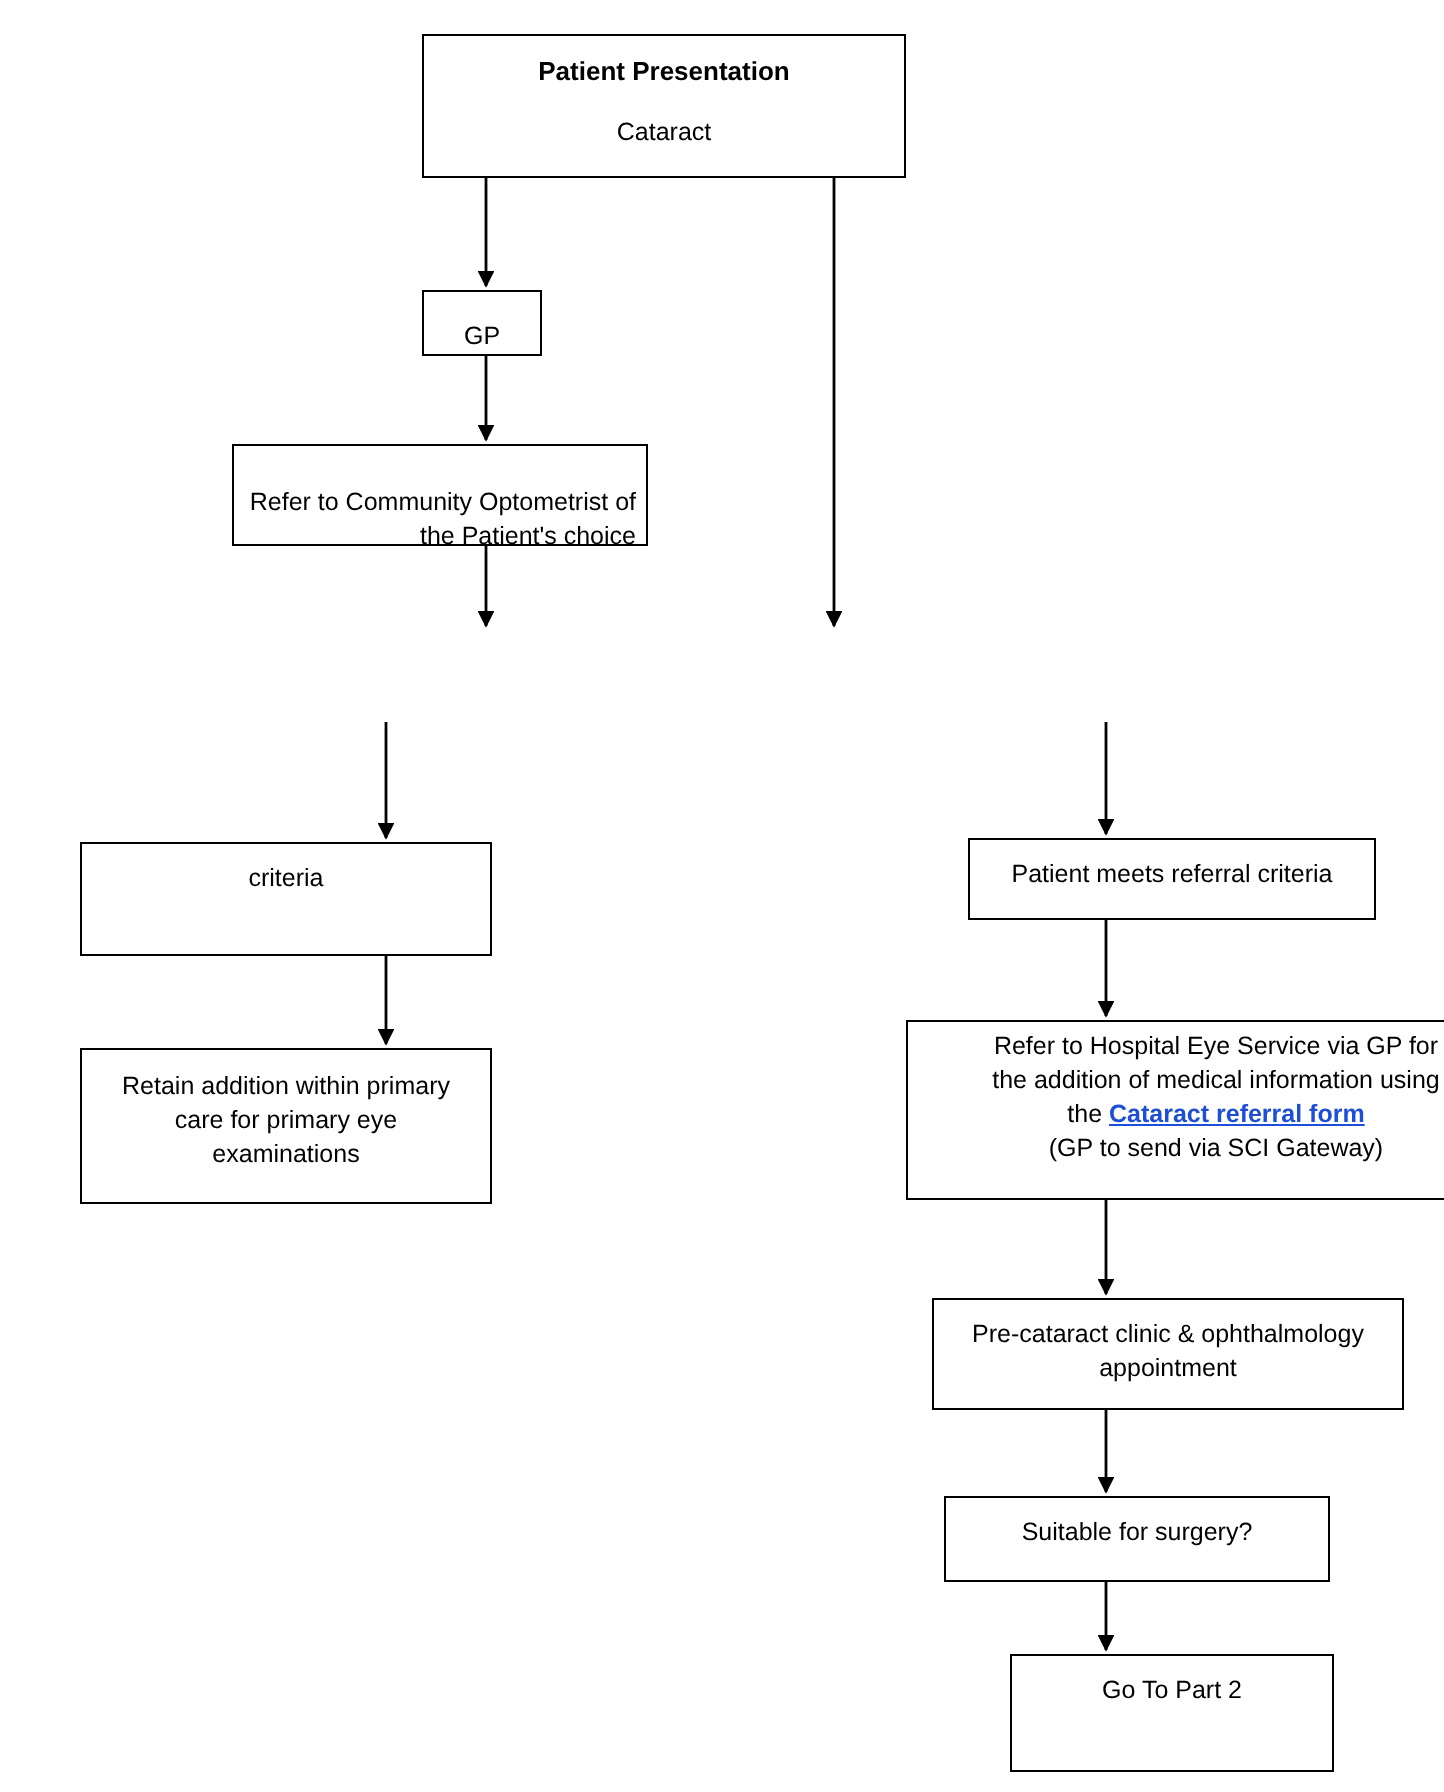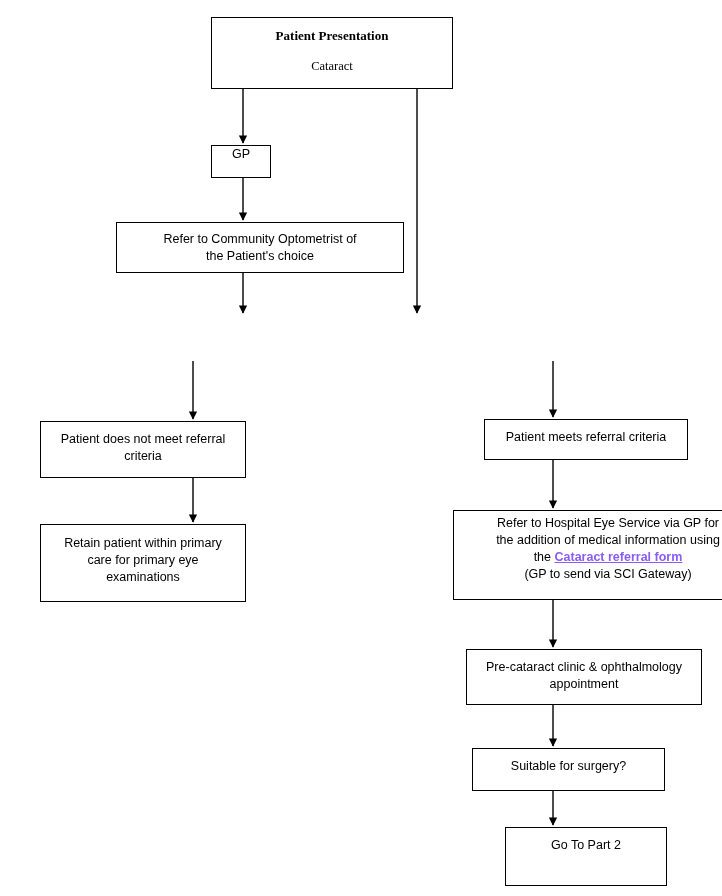--- a/index.html
+++ b/index.html
@@ -44,21 +44,21 @@
   .node .line {
     display: block;
     white-space: pre;
   }
   .title-line {
     font-weight: bold;
     font-size: 13px;
     margin-bottom: 14px;
   }
   .center-v {
-    justify-content: flex-start;
+    justify-content: flex-end;
     padding-top: 0;
   }
   .linkish {
     font-weight: bold;
     text-decoration: underline;
   }
 </style>
 </head>
 <body>
 
@@ -87,54 +87,53 @@
 
     <line x1="553" y1="460" x2="553" y2="508" stroke="#000000" stroke-width="1.4" marker-end="url(#arrow)"></line>
 
     <line x1="553" y1="600" x2="553" y2="647" stroke="#000000" stroke-width="1.4" marker-end="url(#arrow)"></line>
 
     <line x1="553" y1="705" x2="553" y2="746" stroke="#000000" stroke-width="1.4" marker-end="url(#arrow)"></line>
 
     <line x1="553" y1="791" x2="553" y2="825" stroke="#000000" stroke-width="1.4" marker-end="url(#arrow)"></line>
   </svg>
 
-  <div class="node" style="left:211px; top:17px; width:242px; height:72px; padding-top:9px;font-family:Liberation Serif, serif;">
+  <div class="node" style="left:211px; top:17px; width:242px; height:72px; padding-top:9px;">
     <span class="line title-line">Patient Presentation</span>
     <span class="line">Cataract</span>
   </div>
 
   <div class="node center-v" style="left:211px; top:145px; width:60px; height:33px;">
     <span class="line">GP</span>
   </div>
 
-  <div class="node" style="left:116px; top:222px; width:288px; height:51px; padding-top:8px;">
+  <div class="node" style="left:116px; top:222px; width:208px; height:51px; padding-top:20px;align-items:flex-end;">
     <span class="line">Refer to Community Optometrist of</span>
     <span class="line">the Patient's choice</span>
   </div>
 
 
   <div class="node" style="left:40px; top:421px; width:206px; height:57px; padding-top:9px;">
-    <span class="line">Patient does not meet referral</span>
     <span class="line">criteria</span>
   </div>
 
   <div class="node" style="left:40px; top:524px; width:206px; height:78px; padding-top:10px;">
-    <span class="line">Retain patient within primary</span>
+    <span class="line">Retain addition within primary</span>
     <span class="line">care for primary eye</span>
     <span class="line">examinations</span>
   </div>
 
   <div class="node" style="left:484px; top:419px; width:204px; height:41px; padding-top:9px;">
     <span class="line">Patient meets referral criteria</span>
   </div>
 
   <div class="node" style="left:453px; top:510px; width:310px; height:90px; padding-top:4px;">
     <span class="line">Refer to Hospital Eye Service via GP for</span>
     <span class="line">the addition of medical information using</span>
-    <span class="line"><span>the </span><a class="linkish" href="#" style="color:#8b5cf6;">Cataract referral form</a></span>
+    <span class="line"><span>the </span><a class="linkish" href="#" style="color:#1d4ed8;">Cataract referral form</a></span>
     <span class="line">(GP to send via SCI Gateway)</span>
   </div>
 
   <div class="node" style="left:466px; top:649px; width:236px; height:56px; padding-top:9px;text-align:right;">
     <span class="line">Pre-cataract clinic &amp; ophthalmology</span>
     <span class="line">appointment</span>
   </div>
 
   <div class="node" style="left:472px; top:748px; width:193px; height:43px; padding-top:9px;">
     <span class="line">Suitable for surgery?</span>

